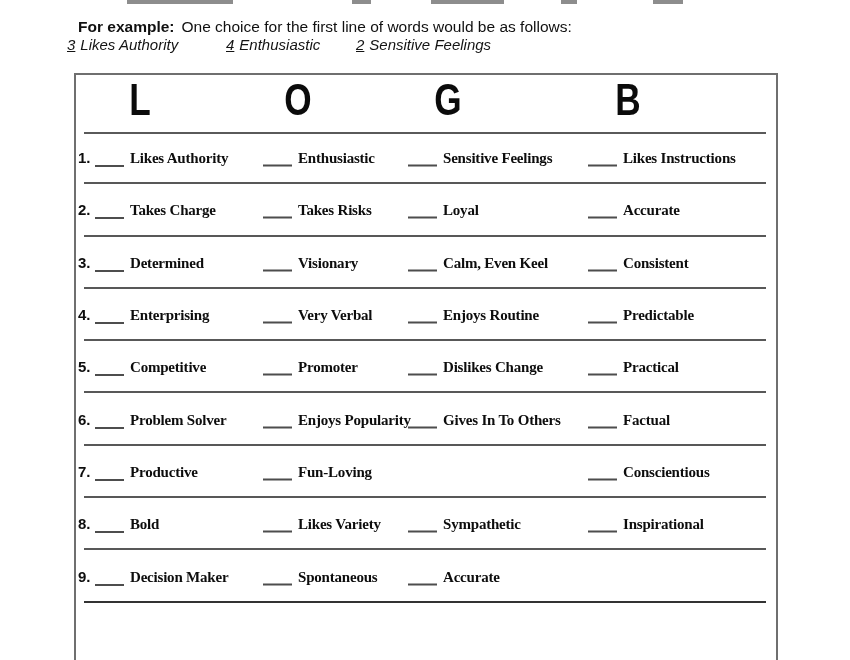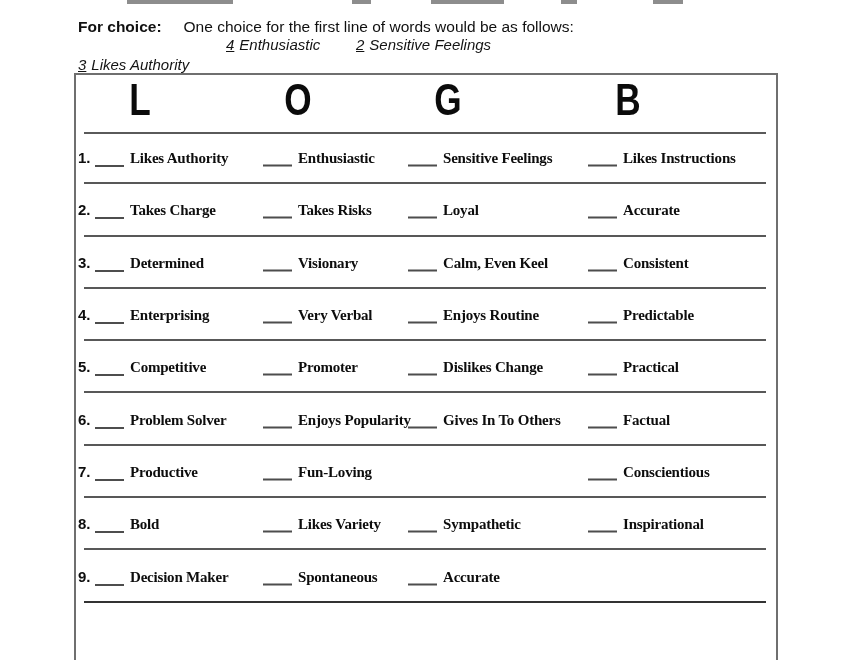--- a/index.html
+++ b/index.html
@@ -15,21 +15,21 @@
 
   
   .artifact { position: absolute; top: 0; height: 4px; background: #8d8d8d; }
 
   
   .intro-line1 {
     position: absolute; left: 78px; top: 18px;
     font-size: 15.5px; white-space: nowrap; color: #101010;
   }
   .intro-line1 .lbl { font-weight: bold; }
-  .intro-line1 .txt { margin-left: 22px; }
+  .intro-line1 .txt { margin-left: 7px; }
   .ex-item {
     position: absolute; top: 36px;
     font-style: italic; font-size: 15px; white-space: nowrap; color: #141414;
   }
   .ex-item .num { text-decoration: underline; margin-right: 5px; }
 
   
   .grid-box {
     position: absolute; left: 74px; top: 73px;
     width: 704px; height: 587px;
@@ -90,24 +90,24 @@
 
 <div class="page">
 
   <div class="artifact" style="left:127px; width:106px;"></div>
   <div class="artifact" style="left:352px; width:19px;"></div>
   <div class="artifact" style="left:431px; width:73px;"></div>
   <div class="artifact" style="left:561px; width:16px;"></div>
   <div class="artifact" style="left:653px; width:30px;"></div>
 
   <div class="intro-line1">
-    <span class="lbl">For choice:</span><span class="txt">One choice for the first line of words would be as follows:</span>
-  </div>
-
-  <div class="ex-item" style="left:78px;margin-top:20px;">
+    <span class="lbl">For example:</span><span class="txt">One choice for the first line of words would be as follows:</span>
+  </div>
+
+  <div class="ex-item" style="left:67px;">
     <span class="num">3</span><span>Likes Authority</span>
   </div>
   <div class="ex-item" style="left:226px;">
     <span class="num">4</span><span>Enthusiastic</span>
   </div>
   <div class="ex-item" style="left:356px;">
     <span class="num">2</span><span>Sensitive Feelings</span>
   </div>
   <div class="ex-item" style="left:523px;margin-top:47px;">
     <span class="num">1</span><span>Likes Instructions</span>

